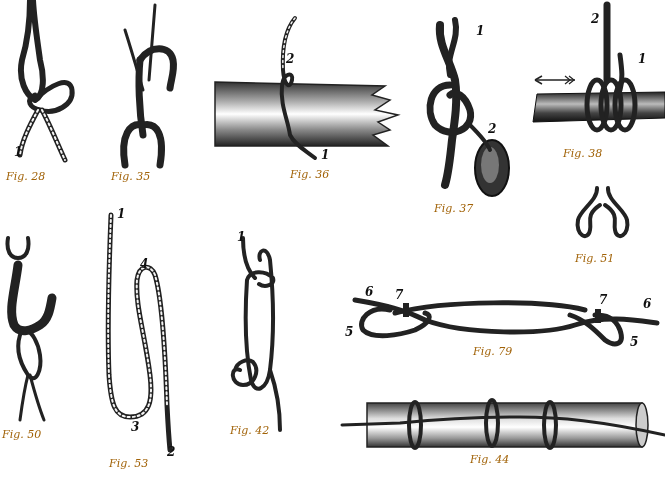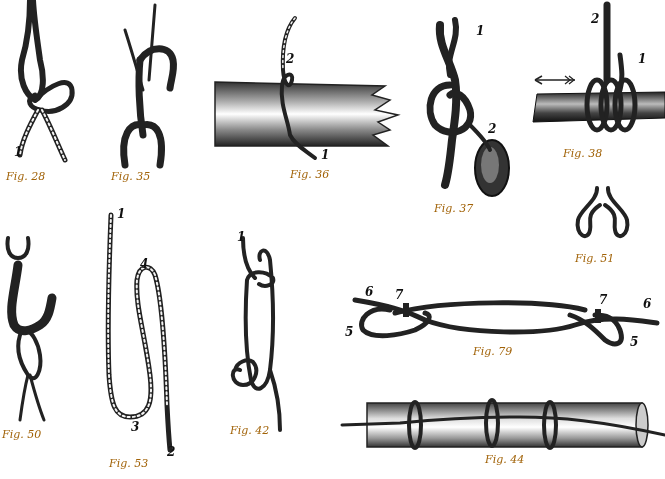--- a/index.html
+++ b/index.html
@@ -168,14 +168,14 @@
         <stop offset="1" stop-color="#333"></stop>
       </linearGradient>
     </defs>
     <rect x="27" y="8" width="275" height="44" fill="url(#pole44)" stroke="#222" stroke-width="1.5"></rect>
     <ellipse cx="302" cy="30" rx="6" ry="22" fill="#ccc" stroke="#222" stroke-width="1.5"></ellipse>
     <path class="rope" stroke-width="3" d="M2 30 L60 28 C100 24,140 22,180 22 C220 22,260 26,325 40"></path>
     <ellipse cx="75" cy="30" rx="6" ry="23" fill="none" stroke="#222" stroke-width="4"></ellipse>
     <ellipse cx="152" cy="28" rx="6" ry="23" fill="none" stroke="#222" stroke-width="4"></ellipse>
     <ellipse cx="210" cy="30" rx="6" ry="23" fill="none" stroke="#222" stroke-width="4"></ellipse>
   </svg>
-  <span class="cap" style="left:130px;top:58px;margin-left:15px;">Fig. 44</span>
+  <span class="cap" style="left:130px;top:58px;">Fig. 44</span>
 </div>
 
 </body></html>

